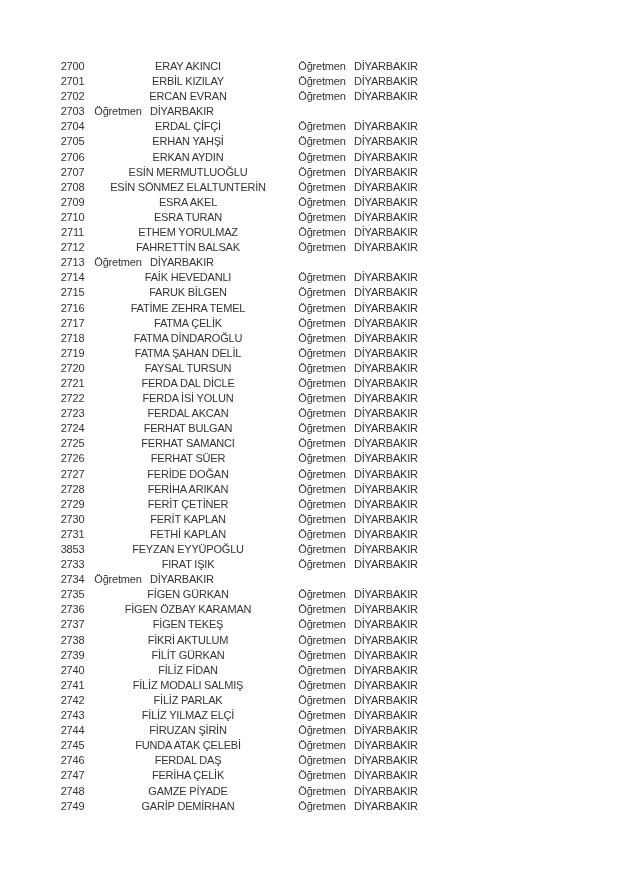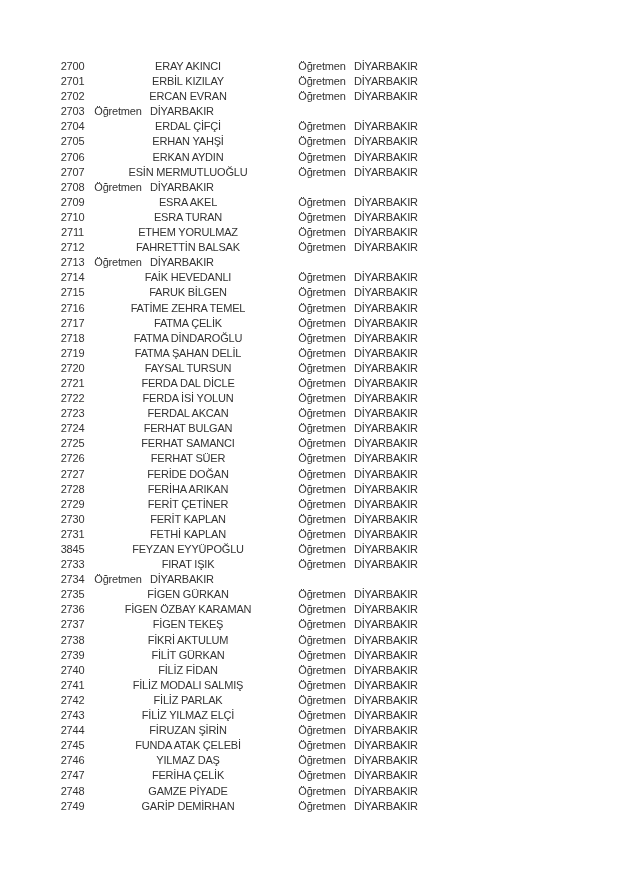--- a/index.html
+++ b/index.html
@@ -89,20 +89,21 @@
 
   <div class="row">
     <span class="c-no">2707</span>
     <span class="c-name">ESİN MERMUTLUOĞLU</span>
     <span class="c-title">Öğretmen</span>
     <span class="c-city">DİYARBAKIR</span>
   </div>
 
   <div class="row">
     <span class="c-no">2708</span>
+    <span class="c-name">ESİN SÖNMEZ ELALTUNTERİN</span>
     <span class="c-title">Öğretmen</span>
     <span class="c-city">DİYARBAKIR</span>
   </div>
 
   <div class="row">
     <span class="c-no">2709</span>
     <span class="c-name">ESRA AKEL</span>
     <span class="c-title">Öğretmen</span>
     <span class="c-city">DİYARBAKIR</span>
   </div>
@@ -254,21 +255,21 @@
   </div>
 
   <div class="row">
     <span class="c-no">2731</span>
     <span class="c-name">FETHİ KAPLAN</span>
     <span class="c-title">Öğretmen</span>
     <span class="c-city">DİYARBAKIR</span>
   </div>
 
   <div class="row">
-    <span class="c-no">3845</span>
+    <span class="c-no">3853</span>
     <span class="c-name">FEYZAN EYYÜPOĞLU</span>
     <span class="c-title">Öğretmen</span>
     <span class="c-city">DİYARBAKIR</span>
   </div>
 
   <div class="row">
     <span class="c-no">2733</span>
     <span class="c-name">FIRAT IŞIK</span>
     <span class="c-title">Öğretmen</span>
     <span class="c-city">DİYARBAKIR</span>
@@ -352,21 +353,21 @@
 
   <div class="row">
     <span class="c-no">2745</span>
     <span class="c-name">FUNDA ATAK ÇELEBİ</span>
     <span class="c-title">Öğretmen</span>
     <span class="c-city">DİYARBAKIR</span>
   </div>
 
   <div class="row">
     <span class="c-no">2746</span>
-    <span class="c-name">YILMAZ DAŞ</span>
+    <span class="c-name">FERDAL DAŞ</span>
     <span class="c-title">Öğretmen</span>
     <span class="c-city">DİYARBAKIR</span>
   </div>
 
   <div class="row">
     <span class="c-no">2747</span>
     <span class="c-name">FERİHA ÇELİK</span>
     <span class="c-title">Öğretmen</span>
     <span class="c-city">DİYARBAKIR</span>
   </div>

